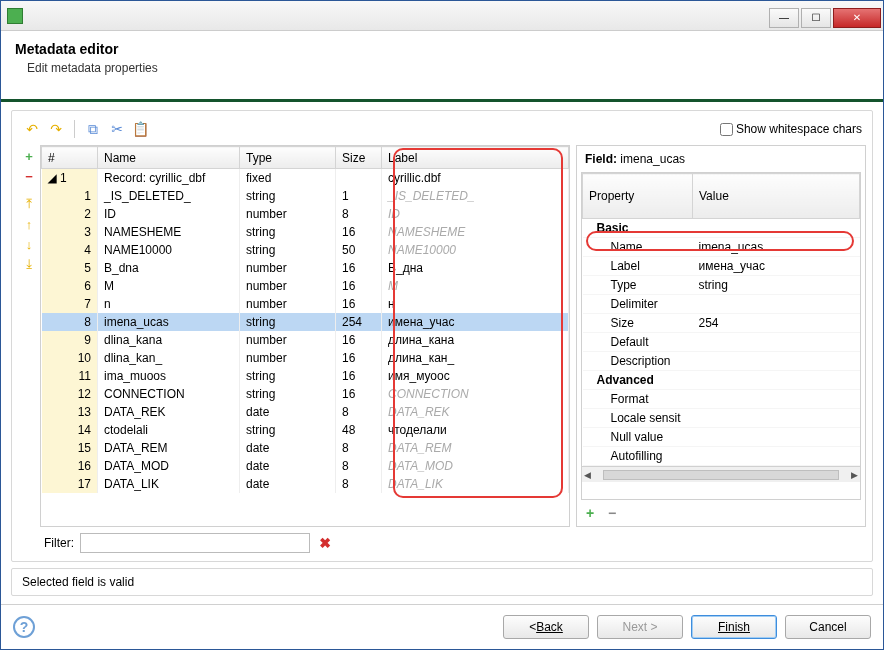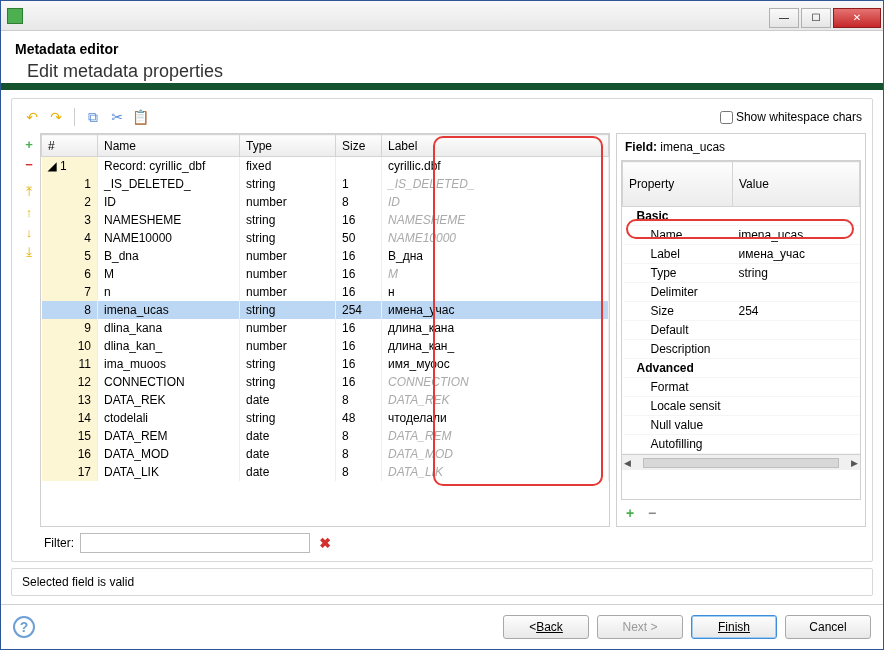--- a/index.html
+++ b/index.html
@@ -42,25 +42,25 @@
   .win-btn {
     width: 30px; height: 20px;
     margin: 4px 2px 0 0;
     border: 1px solid #b0b0b0;
     background: linear-gradient(#fafafa,#e5e5e5);
     display: flex; align-items: center; justify-content: center;
     font-size: 10px;
   }
   .win-btn.close { width: 48px; background: linear-gradient(#e57373,#c62828); border-color:#8e1c1c; color:#fff; }
   .header {
-    padding: 10px 14px 1px 14px;
-    border-bottom: 7px solid #14532d;
+    padding: 10px 14px 24px 14px;
+    border-bottom: 3px solid #14532d;
   }
   .header h1 { margin: 0; font-size: 14px; font-weight: bold; }
-  .header p { margin: 4px 0 0 12px; font-size: 18px; color: #333; }
+  .header p { margin: 4px 0 0 12px; font-size: 12px; color: #333; }
   .content {
     flex: 1;
     padding: 8px 10px;
     display: flex;
     flex-direction: column;
     overflow: hidden;
   }
   .group {
     border: 1px solid #d8d8d8;
     border-radius: 2px;
@@ -81,21 +81,21 @@
     width: 20px; height: 20px;
     display: flex; align-items: center; justify-content: center;
     border: 1px solid transparent;
     font-size: 14px;
   }
   .tb-sep { width: 1px; height: 18px; background: #ccc; margin: 0 4px; }
   .chk-wrap { display: flex; align-items: center; }
   input[type=checkbox] { width: 13px; height: 13px; }
   .split { display: flex; flex: 1; gap: 6px; overflow: hidden; }
   .left-pane { flex: 1; display: flex; overflow: hidden; }
-  .right-pane { width: 250px; display: flex; flex-direction: column; border: 1px solid #d0d0d0; padding: 4px; }
+  .right-pane { width: 290px; display: flex; flex-direction: column; border: 1px solid #d0d0d0; padding: 4px; }
   .btn-col { width: 22px; display: flex; flex-direction: column; align-items: center; gap: 2px; padding-top: 2px; }
   .side-btn { width:18px; height:18px; display:flex; align-items:center; justify-content:center; font-size:13px; }
   .table-wrap { flex:1; display:flex; flex-direction:column; border:1px solid #d0d0d0; overflow:hidden; }
   .table-scroll { flex:1; overflow-y:auto; overflow-x:hidden; }
   table.main-tbl { width: 100%; border-collapse: collapse; table-layout: fixed; }
   table.main-tbl th {
     background: linear-gradient(#fdfdfd,#ececec);
     border: 1px solid #d4d4d4;
     text-align: left;
     font-weight: normal;

